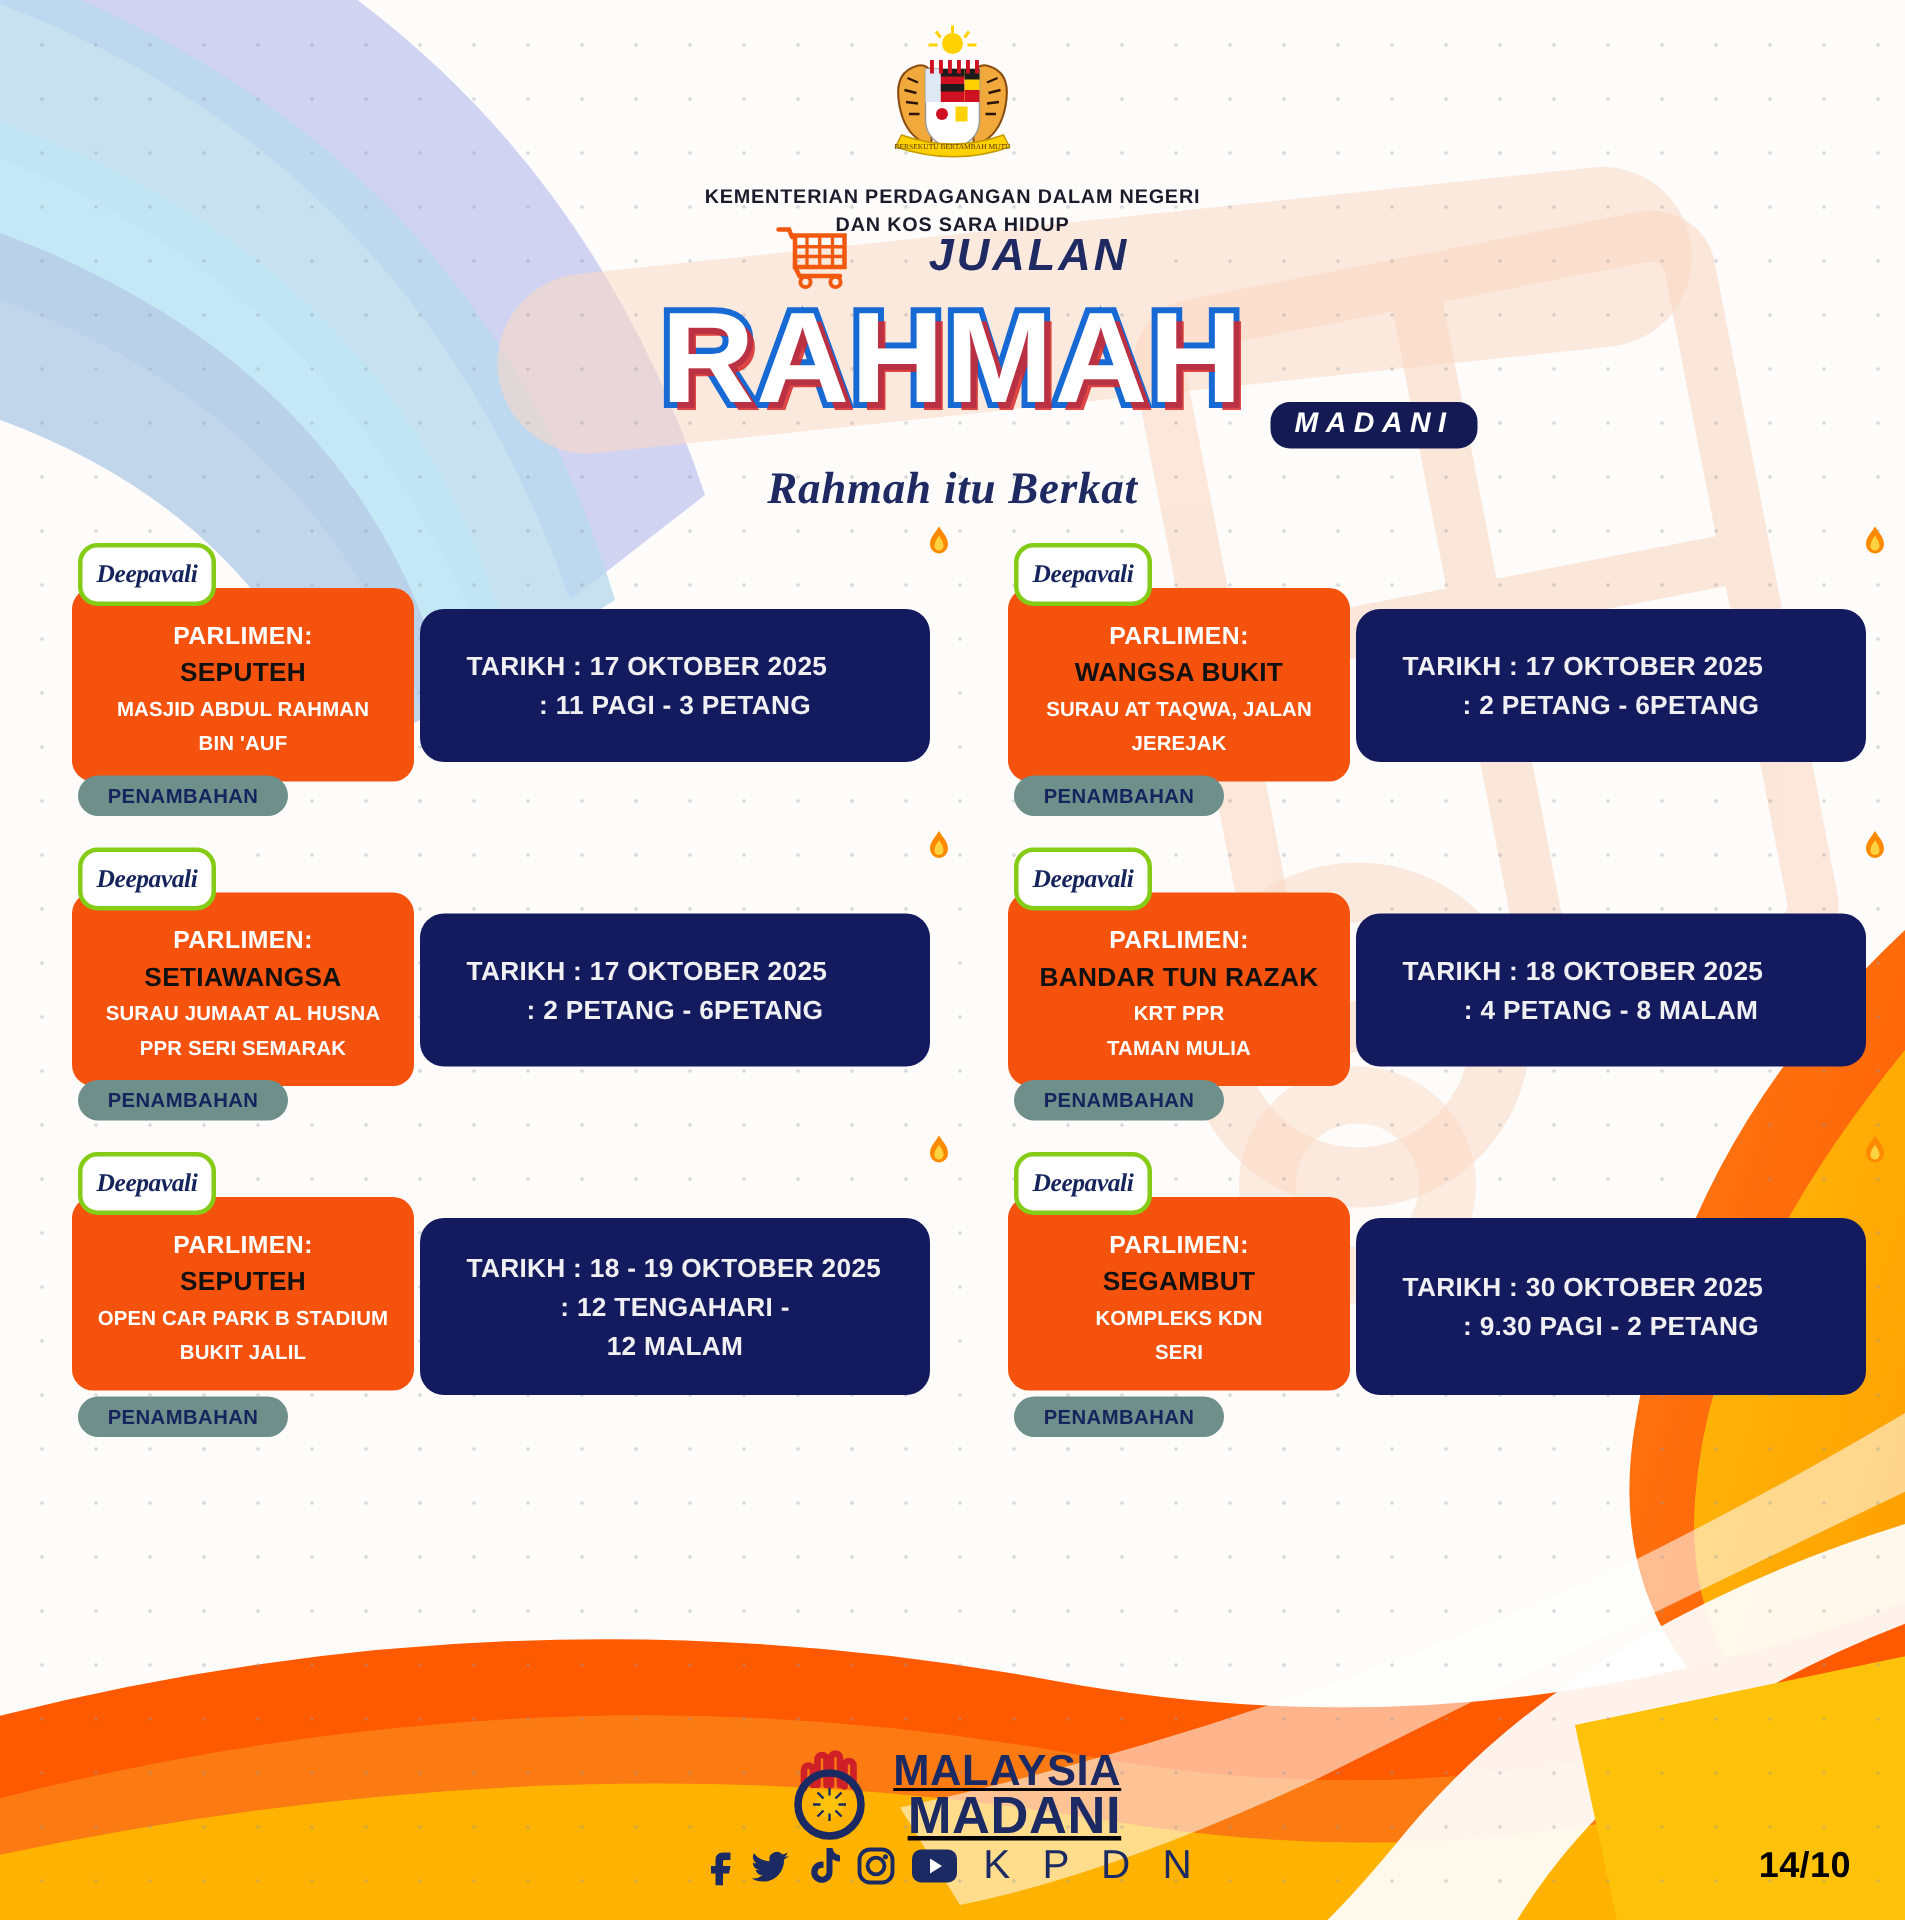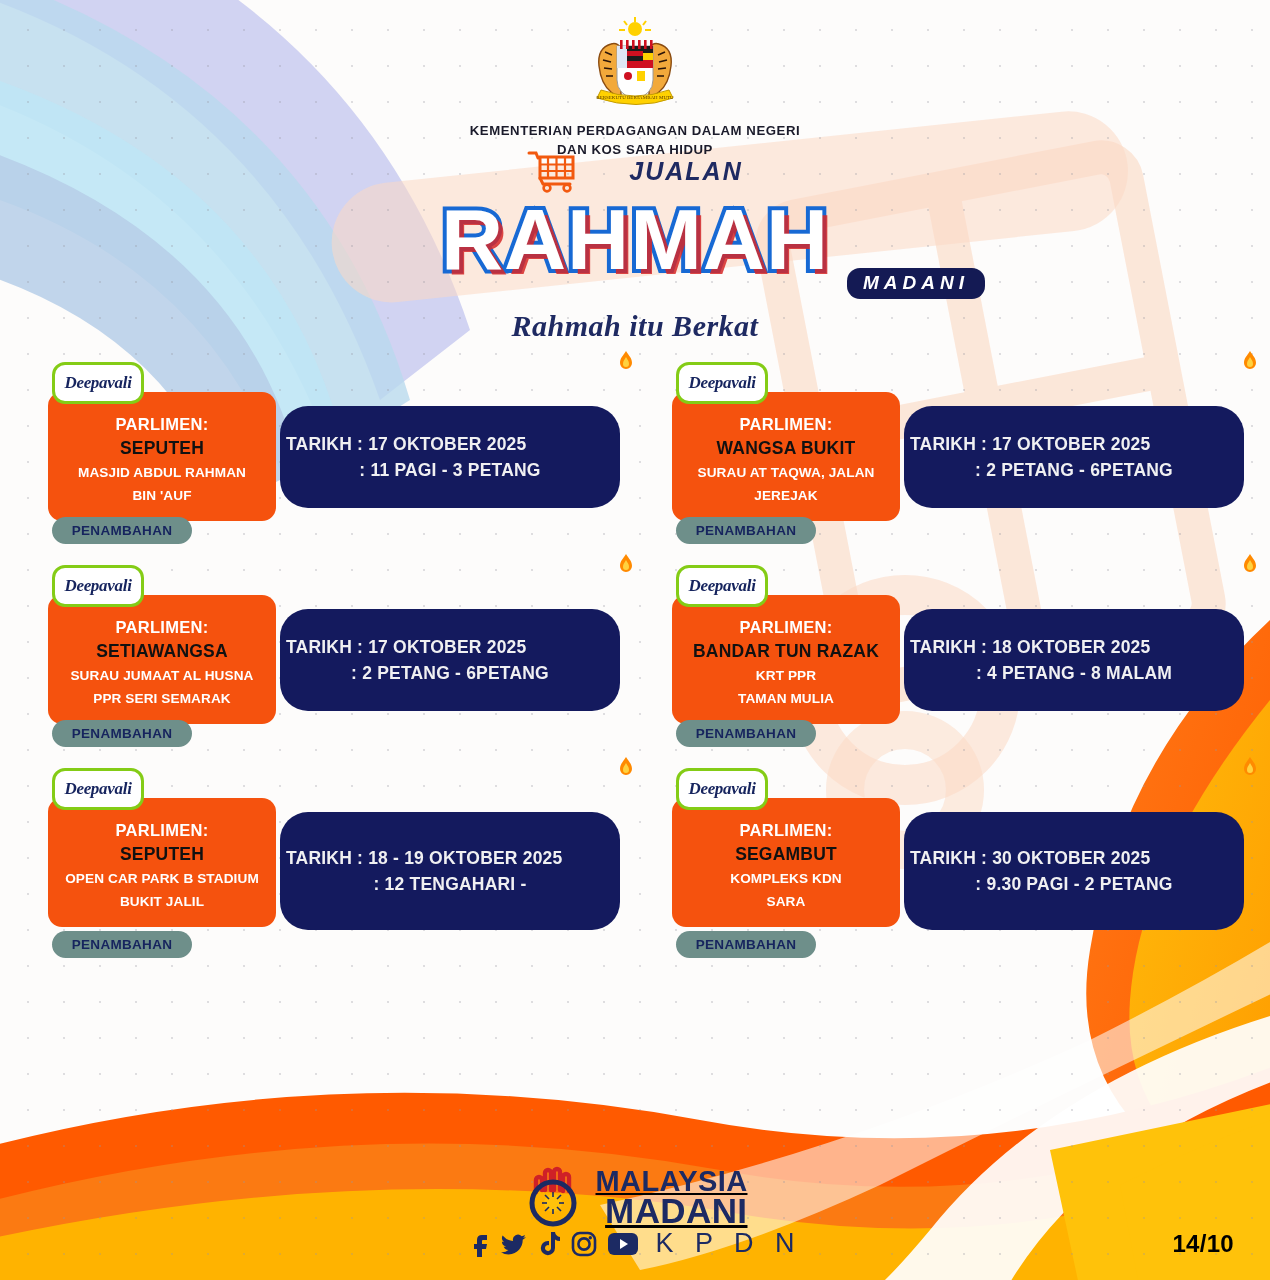--- a/index.html
+++ b/index.html
@@ -27,21 +27,21 @@
   .crest{margin:16px auto 0;display:block;}
   .ministry{
     font-size:13.2px;font-weight:bold;color:#1b1b2b;letter-spacing:.55px;
     line-height:1.42;margin-top:6px;
   }
 
   
   .logoblk{position:absolute;top:148px;left:0;right:0;z-index:6;text-align:center;}
   .jualan-row{display:flex;align-items:center;justify-content:center;gap:14px;height:46px;}
   .jualan-txt{
-    font-size:25px;font-weight:bold;font-style:italic;color:#1f2a62;letter-spacing:2px;margin-left:36px;
+    font-size:30px;font-weight:bold;font-style:italic;color:#1f2a62;letter-spacing:2px;margin-left:36px;
   }
   .rahmah-wrap{position:relative;height:95px;margin-top:-2px;}
   .rahmah{
     font-size:86px;font-weight:bold;letter-spacing:1px;
     color:#ffffff;line-height:95px;
     -webkit-text-stroke:8px #1769d4;
     paint-order:stroke fill;
     text-shadow:5px 5px 0 rgba(214,40,40,.85);
   }
   .madani-pill{
@@ -78,23 +78,23 @@
     background:#f5520e;border-radius:14px;
     padding:22px 8px 16px;text-align:center;z-index:2;
   }
   .orange.tall{min-height:120px;}
   .lbl-parlimen{font-size:16.5px;font-weight:bold;color:#fff;letter-spacing:.3px;line-height:1.32;}
   .lbl-name{font-size:17.5px;font-weight:bold;color:#111;letter-spacing:.2px;line-height:1.35;margin-top:1px;}
   .lbl-venue{font-size:13.6px;font-weight:bold;color:#fff;letter-spacing:.1px;line-height:1.34;margin-top:4px;}
 
   .navy{
     position:absolute;top:44px;left:232px;width:340px;min-height:102px;
-    background:#141a5e;border-radius:28px;z-index:3;
+    background:#141a5e;border-radius:16px;z-index:3;
     display:flex;flex-direction:column;justify-content:center;
-    padding:14px 6px;
+    padding:14px 31px;
   }
   .navy .l1{font-size:17.5px;font-weight:bold;color:#f0f0f2;letter-spacing:.2px;line-height:1.5;text-align:left;}
   .navy .l2{font-size:17.5px;font-weight:bold;color:#f0f0f2;letter-spacing:.2px;line-height:1.5;text-align:center;}
   .navy .l3{font-size:17.5px;font-weight:bold;color:#f0f0f2;letter-spacing:.2px;line-height:1.5;text-align:center;}
 
   .tag{
     position:absolute;left:4px;width:140px;height:27px;
     background:#6e8f8a;border-radius:14px;z-index:3;
     display:flex;align-items:center;justify-content:center;
   }
@@ -347,32 +347,33 @@
       <div class="badge">
         <span class="badge-txt">Deepavali</span>
       </div>
       <svg class="flame" width="16" height="20" viewBox="0 0 16 20">
         <path d="M8,0 C11,5 14,7 14,12 a6,6 0 0 1 -12,0 C2,7 5,5 8,0 Z" fill="#ff8a00"></path>
         <path d="M8,6 C9.6,9 11,10 11,13 a3,3 0 0 1 -6,0 C5,10 6.4,9 8,6 Z" fill="#ffd23f"></path>
       </svg>
       <div class="navy" style="min-height:118px">
         <div class="l1">TARIKH : 18 - 19 OKTOBER 2025</div>
         <div class="l2">: 12 TENGAHARI -</div>
+        <div class="l3">12 MALAM</div>
       </div>
       <div class="tag" style="top:163px">
         <span class="tag-txt">PENAMBAHAN</span>
       </div>
     </div>
 
     <div class="card right">
       <div class="orange tall">
         <div class="lbl-parlimen">PARLIMEN:</div>
         <div class="lbl-name">SEGAMBUT</div>
         <div class="lbl-venue">KOMPLEKS KDN</div>
-        <div class="lbl-venue">SARA</div>
+        <div class="lbl-venue">SERI</div>
       </div>
       <div class="badge">
         <span class="badge-txt">Deepavali</span>
       </div>
       <svg class="flame" width="16" height="20" viewBox="0 0 16 20">
         <path d="M8,0 C11,5 14,7 14,12 a6,6 0 0 1 -12,0 C2,7 5,5 8,0 Z" fill="#ff8a00"></path>
         <path d="M8,6 C9.6,9 11,10 11,13 a3,3 0 0 1 -6,0 C5,10 6.4,9 8,6 Z" fill="#ffd23f"></path>
       </svg>
       <div class="navy" style="min-height:118px">
         <div class="l1">TARIKH : 30 OKTOBER 2025</div>

